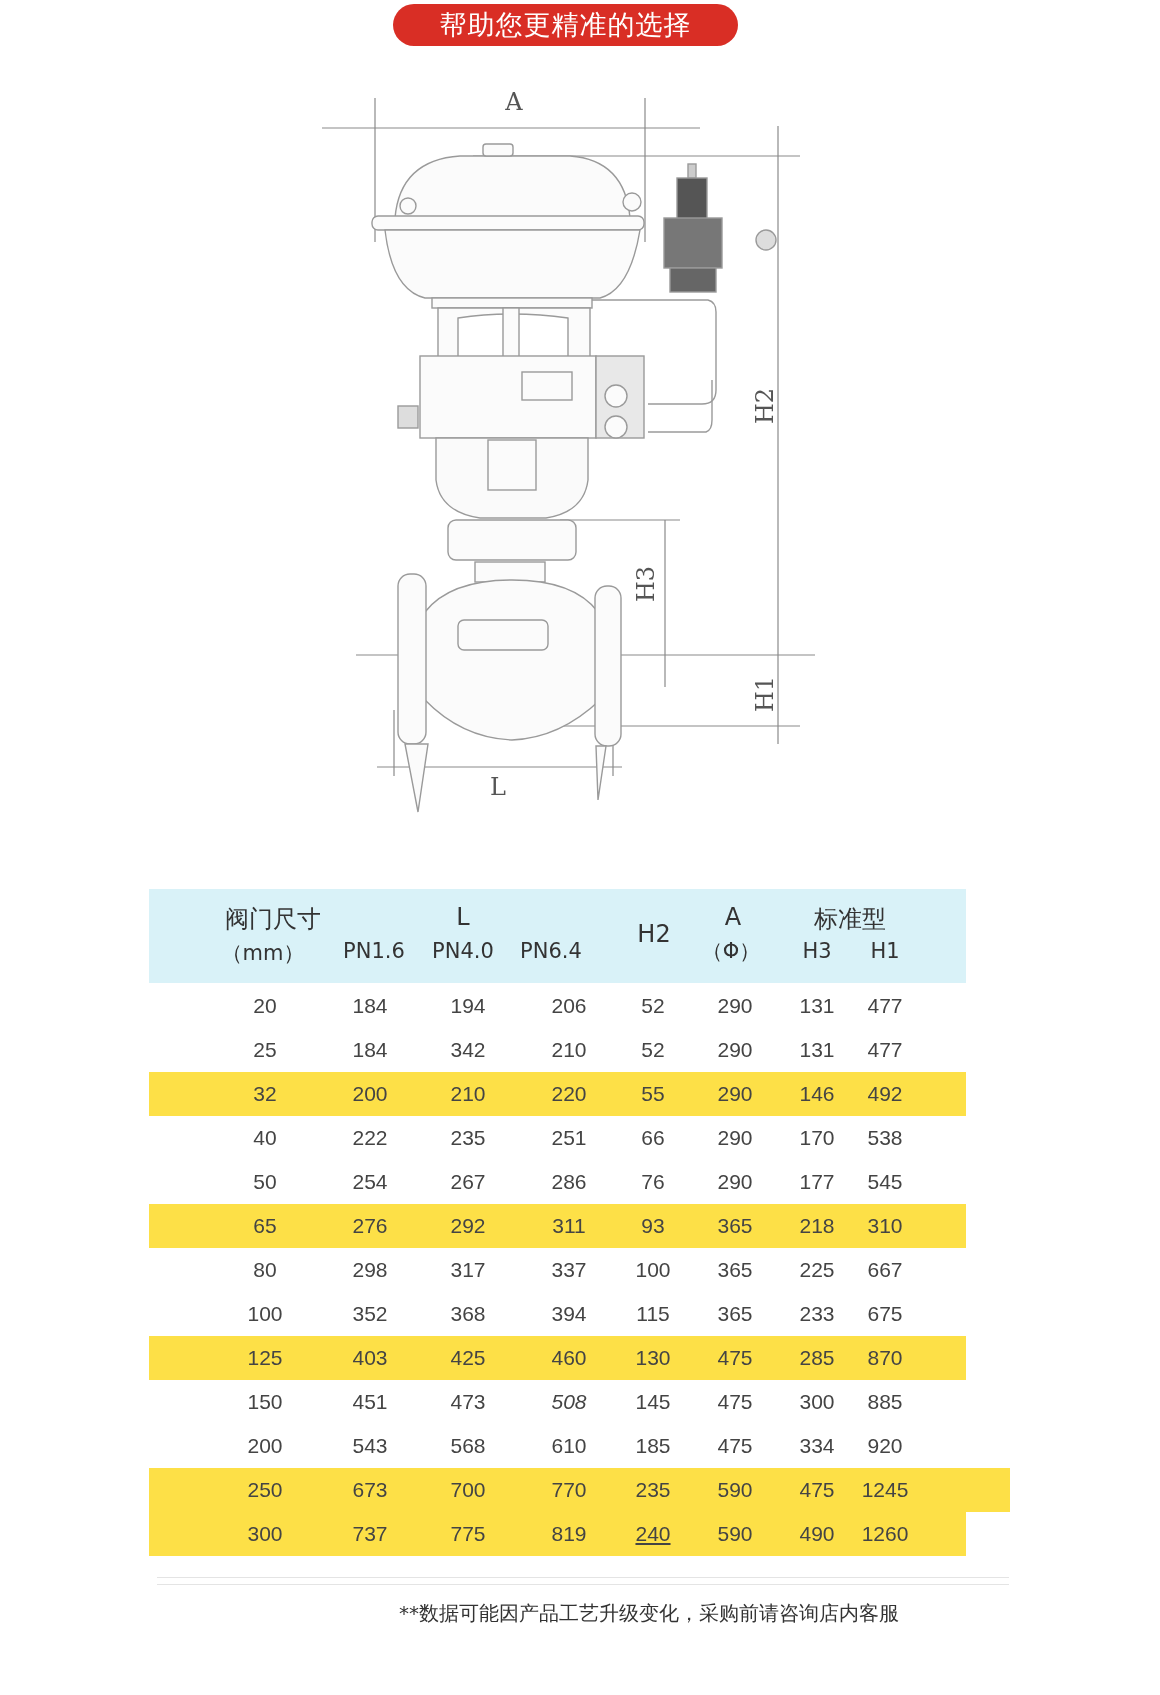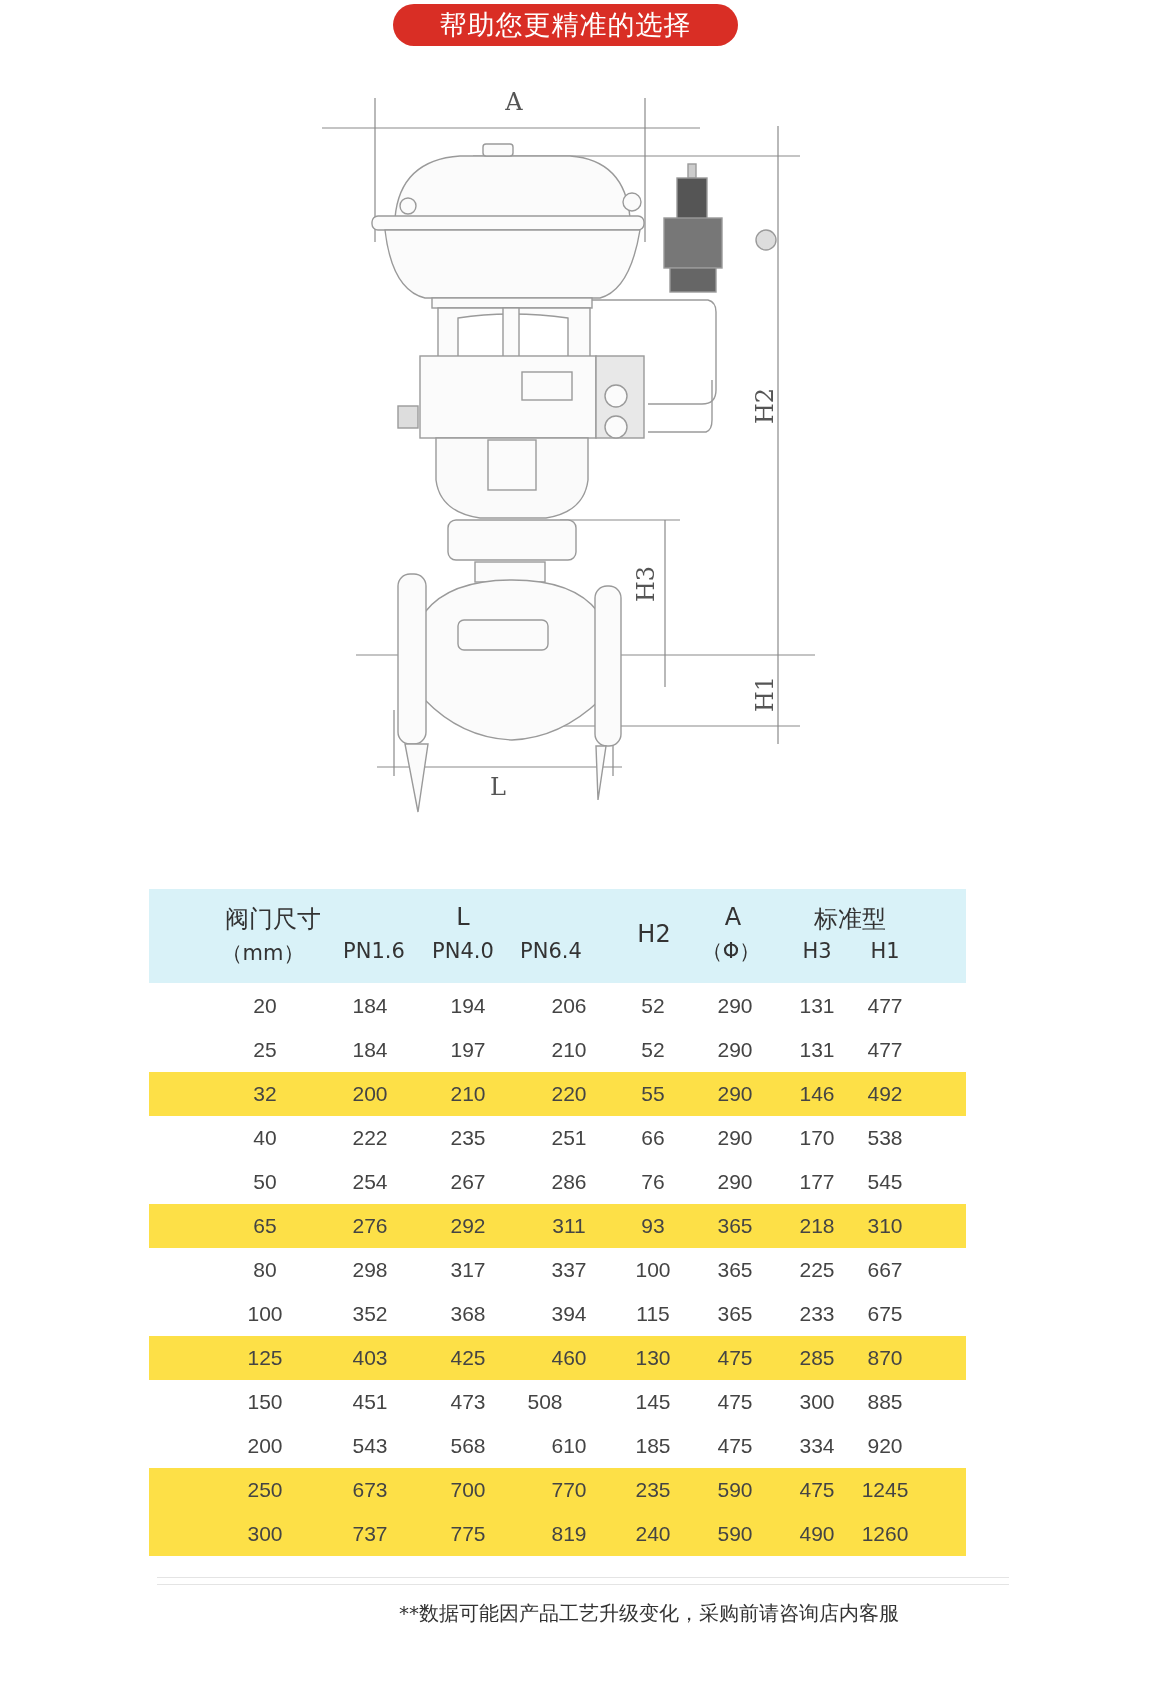--- a/index.html
+++ b/index.html
@@ -124,21 +124,21 @@
       <div class="cell" style="left: 319px;">194</div>
       <div class="cell" style="left: 420px;">206</div>
       <div class="cell" style="left: 504px;">52</div>
       <div class="cell" style="left: 586px;">290</div>
       <div class="cell" style="left: 668px;">131</div>
       <div class="cell" style="left: 736px;">477</div>
     </div>
     <div class="row" style="top: 1028px;">
       <div class="cell" style="left: 116px;">25</div>
       <div class="cell" style="left: 221px;">184</div>
-      <div class="cell" style="left: 319px;">197</div>
+      <div class="cell" style="left: 319px;">342</div>
       <div class="cell" style="left: 420px;">210</div>
       <div class="cell" style="left: 504px;">52</div>
       <div class="cell" style="left: 586px;">290</div>
       <div class="cell" style="left: 668px;">131</div>
       <div class="cell" style="left: 736px;">477</div>
     </div>
     <div class="row band" style="top: 1072px;">
       <div class="cell" style="left: 116px;">32</div>
       <div class="cell" style="left: 221px;">200</div>
       <div class="cell" style="left: 319px;">210</div>
@@ -205,52 +205,52 @@
       <div class="cell" style="left: 420px;">460</div>
       <div class="cell" style="left: 504px;">130</div>
       <div class="cell" style="left: 586px;">475</div>
       <div class="cell" style="left: 668px;">285</div>
       <div class="cell" style="left: 736px;">870</div>
     </div>
     <div class="row" style="top: 1380px;">
       <div class="cell" style="left: 116px;">150</div>
       <div class="cell" style="left: 221px;">451</div>
       <div class="cell" style="left: 319px;">473</div>
-      <div class="cell" style="left: 396px;">508</div>
+      <div class="cell" style="left: 420px; font-style: italic;">508</div>
       <div class="cell" style="left: 504px;">145</div>
       <div class="cell" style="left: 586px;">475</div>
       <div class="cell" style="left: 668px;">300</div>
       <div class="cell" style="left: 736px;">885</div>
     </div>
     <div class="row" style="top: 1424px;">
       <div class="cell" style="left: 116px;">200</div>
       <div class="cell" style="left: 221px;">543</div>
       <div class="cell" style="left: 319px;">568</div>
       <div class="cell" style="left: 420px;">610</div>
       <div class="cell" style="left: 504px;">185</div>
       <div class="cell" style="left: 586px;">475</div>
       <div class="cell" style="left: 668px;">334</div>
       <div class="cell" style="left: 736px;">920</div>
     </div>
-    <div class="row band" style="top: 1468px;">
+    <div class="row band" style="top: 1468px; padding-left: 44px;">
       <div class="cell" style="left: 116px;">250</div>
       <div class="cell" style="left: 221px;">673</div>
       <div class="cell" style="left: 319px;">700</div>
       <div class="cell" style="left: 420px;">770</div>
       <div class="cell" style="left: 504px;">235</div>
       <div class="cell" style="left: 586px;">590</div>
       <div class="cell" style="left: 668px;">475</div>
       <div class="cell" style="left: 736px;">1245</div>
     </div>
     <div class="row band" style="top: 1512px;">
       <div class="cell" style="left: 116px;">300</div>
       <div class="cell" style="left: 221px;">737</div>
       <div class="cell" style="left: 319px;">775</div>
       <div class="cell" style="left: 420px;">819</div>
-      <div class="cell" style="left: 504px;">240</div>
+      <div class="cell" style="left: 504px; text-decoration: underline;">240</div>
       <div class="cell" style="left: 586px;">590</div>
       <div class="cell" style="left: 668px;">490</div>
       <div class="cell" style="left: 736px;">1260</div>
     </div>
   </div>
 
 <div class="rule" style="top:1577px;"></div>
 <div class="rule" style="top:1584px;"></div>
 
 <div class="footnote">**数据可能因产品工艺升级变化，采购前请咨询店内客服</div>

